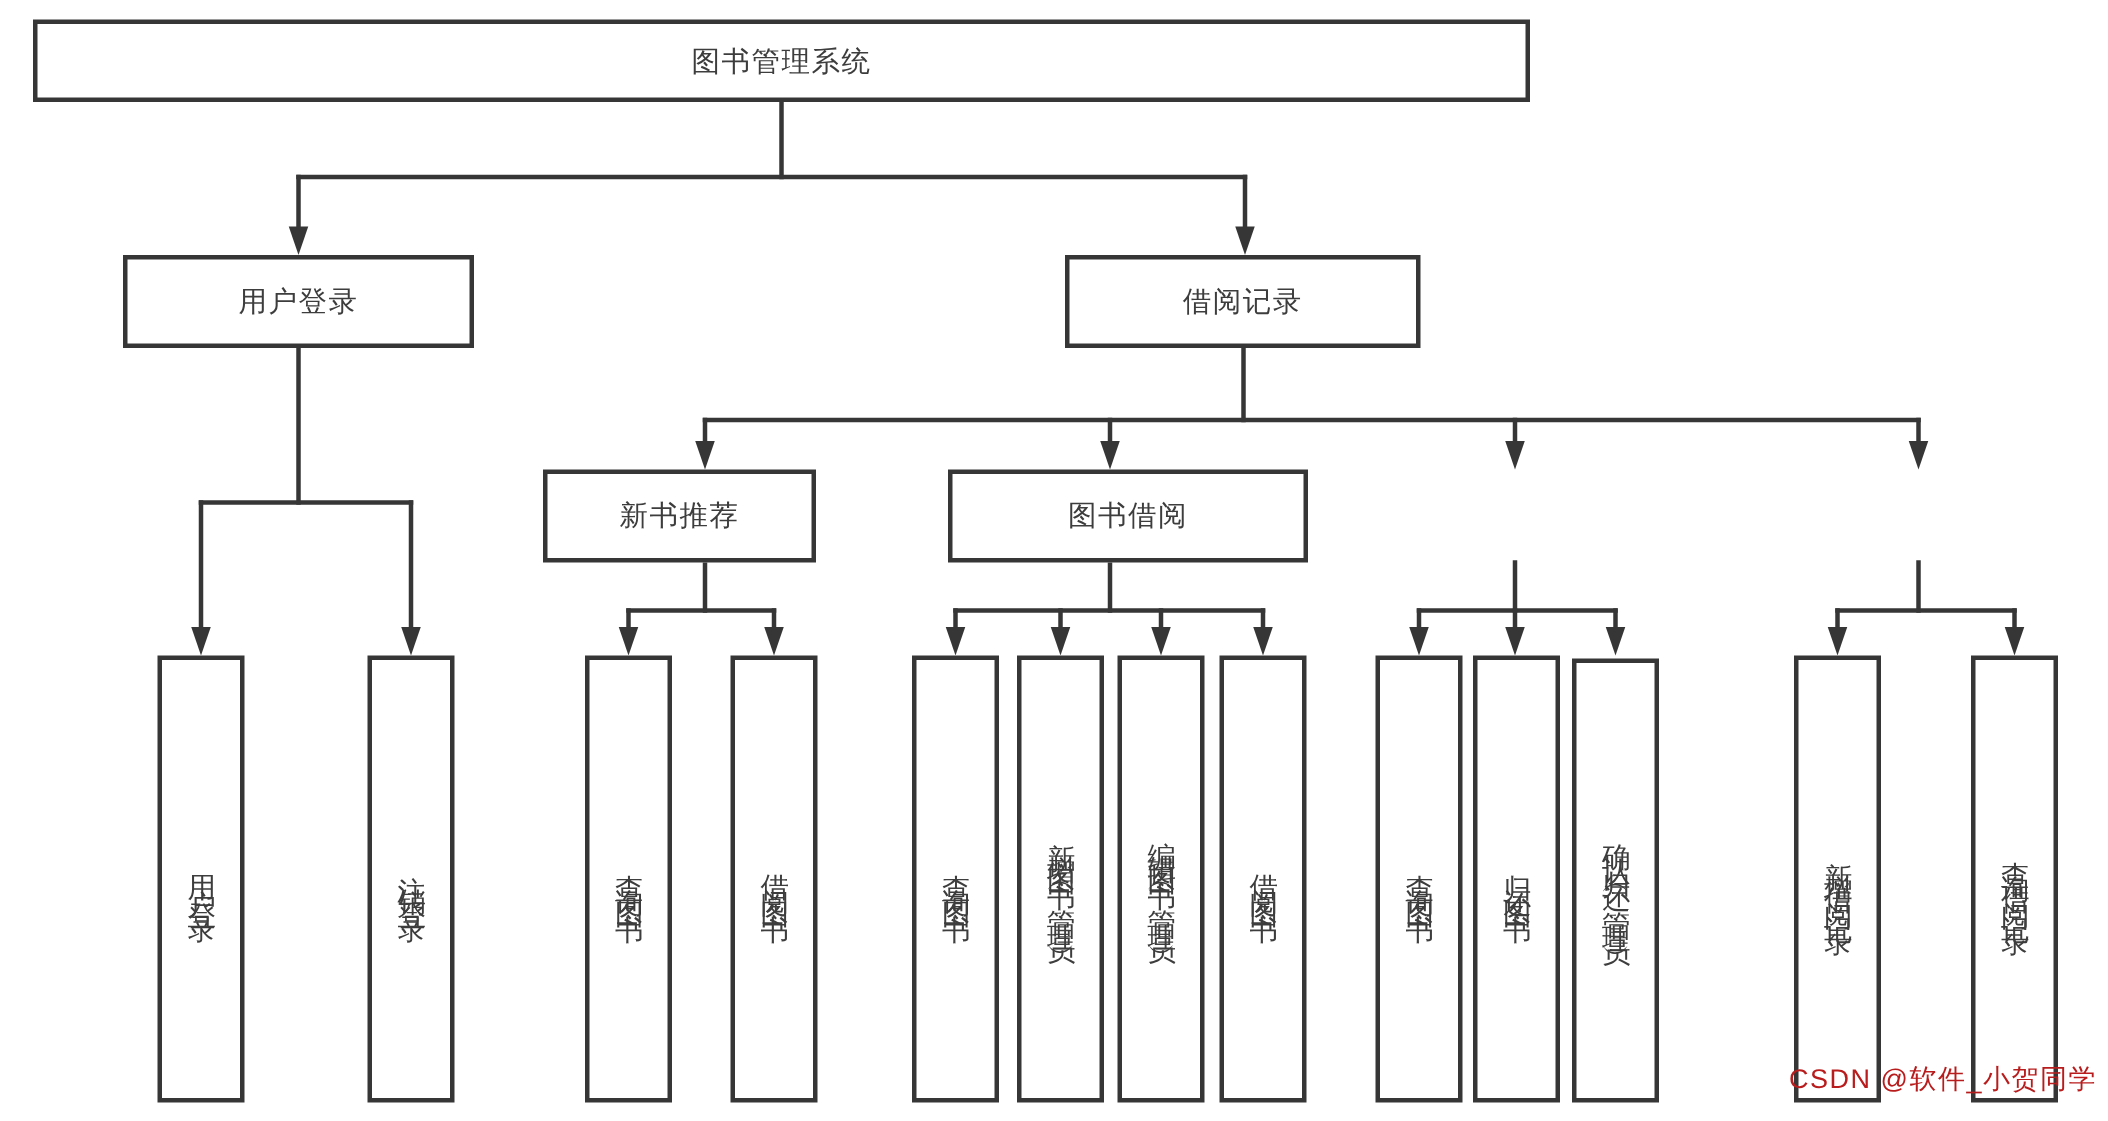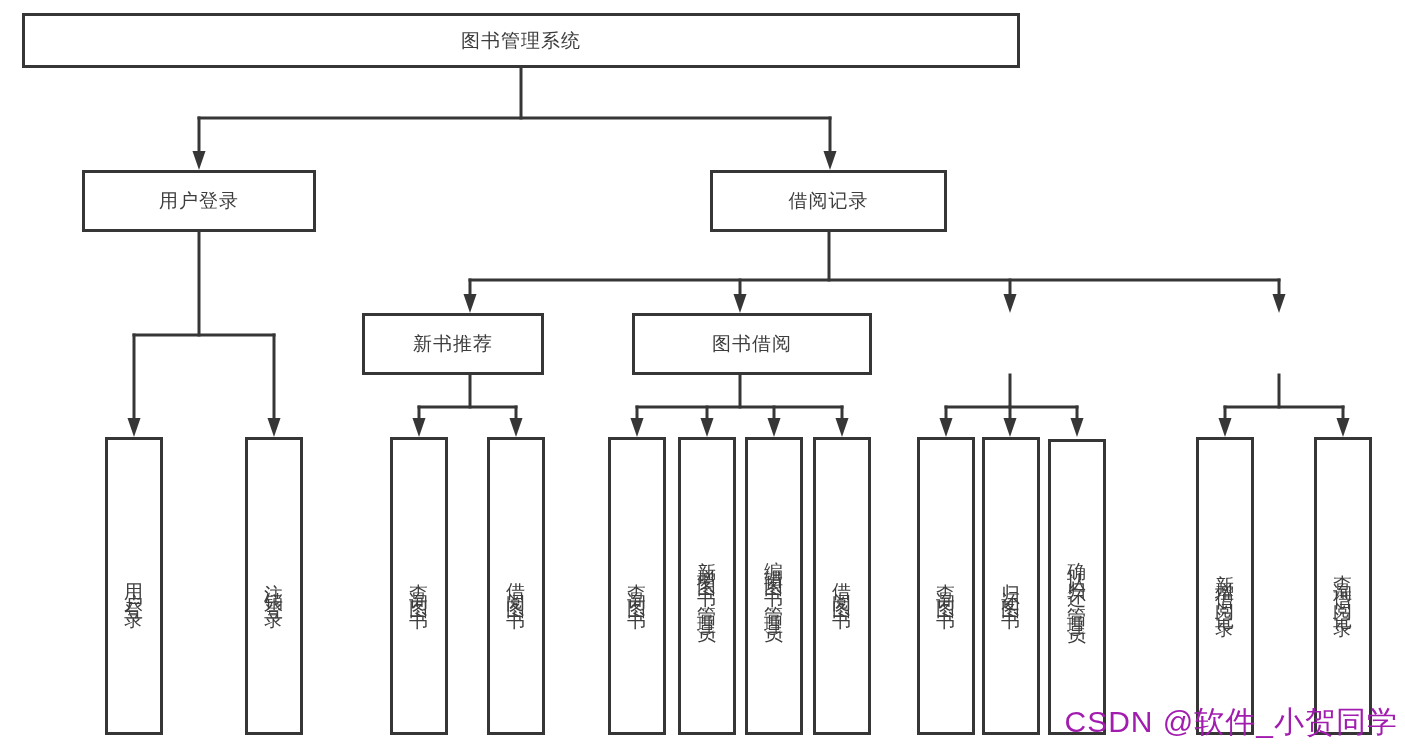--- a/index.html
+++ b/index.html
@@ -30,23 +30,23 @@
   .box.v{
     writing-mode:vertical-rl;
     font-size:19px;
     letter-spacing:9px;
     line-height:1;
     padding:3px 0;
   }
   #watermark{
     position:absolute;
     right:7px;
-    bottom:4px;
-    font-size:30px;
-    color:#a21caf;
+    bottom:16px;
+    font-size:18px;
+    color:#b91c1c;
     letter-spacing:1px;
     white-space:nowrap;
   }
 </style>
 </head>
 <body>
 
 <div id="stage">
 
   <svg id="connectors" viewBox="0 0 1405 747" xmlns="http://www.w3.org/2000/svg">

